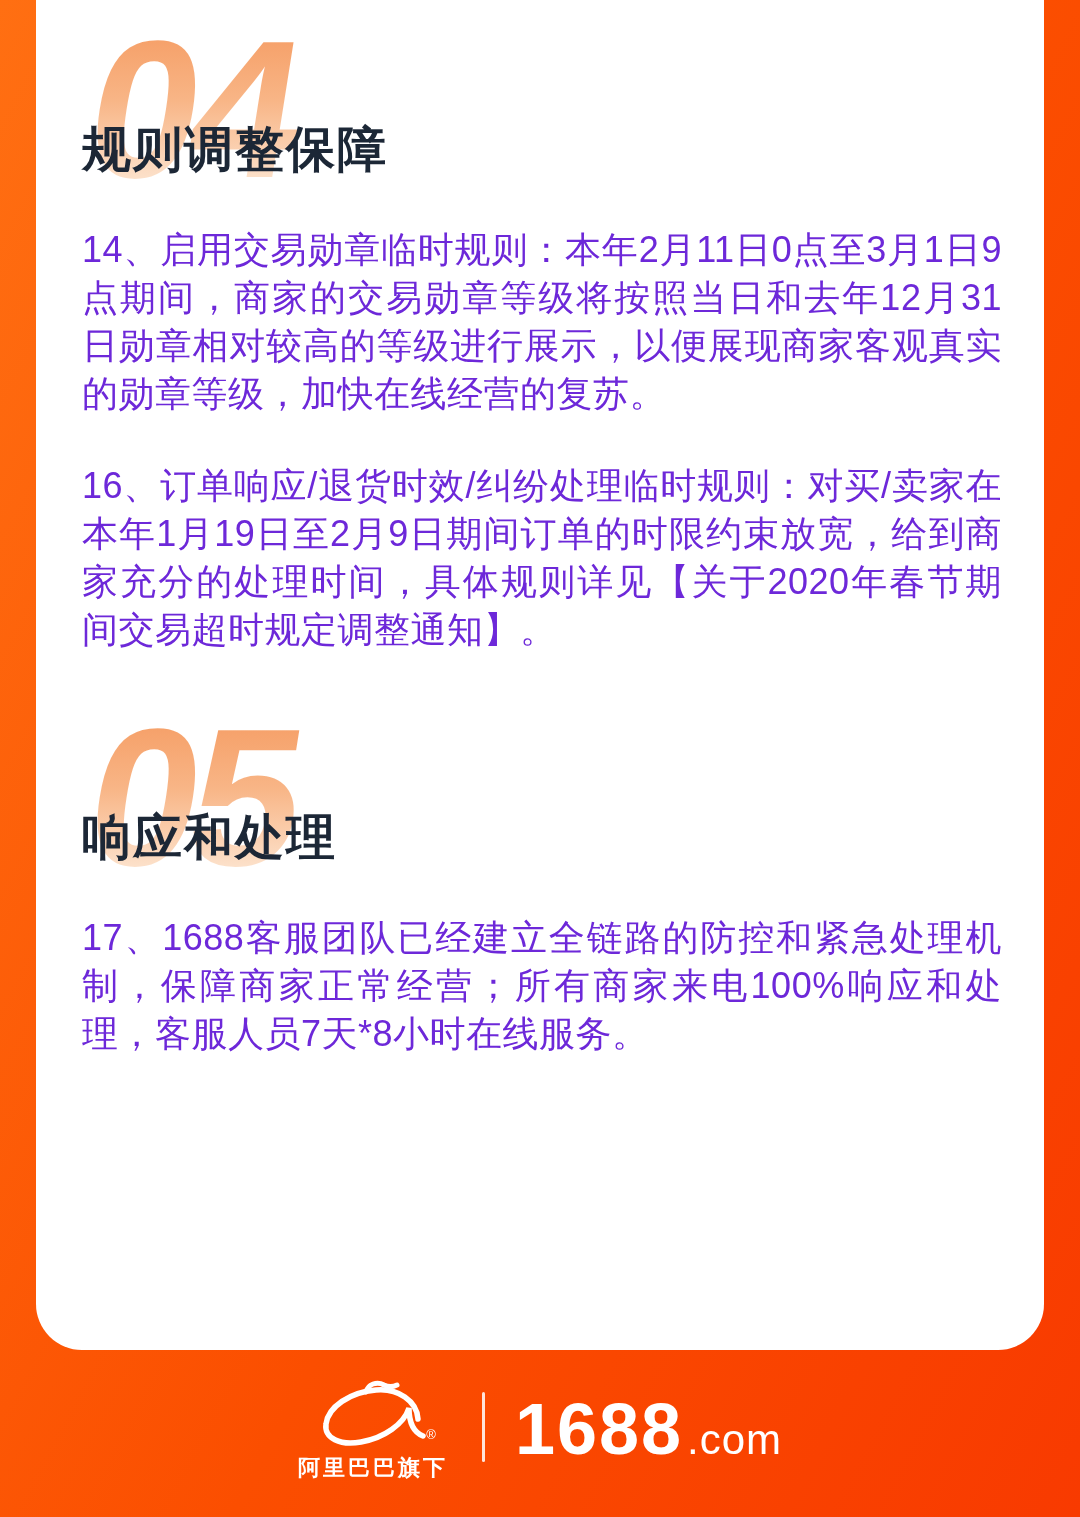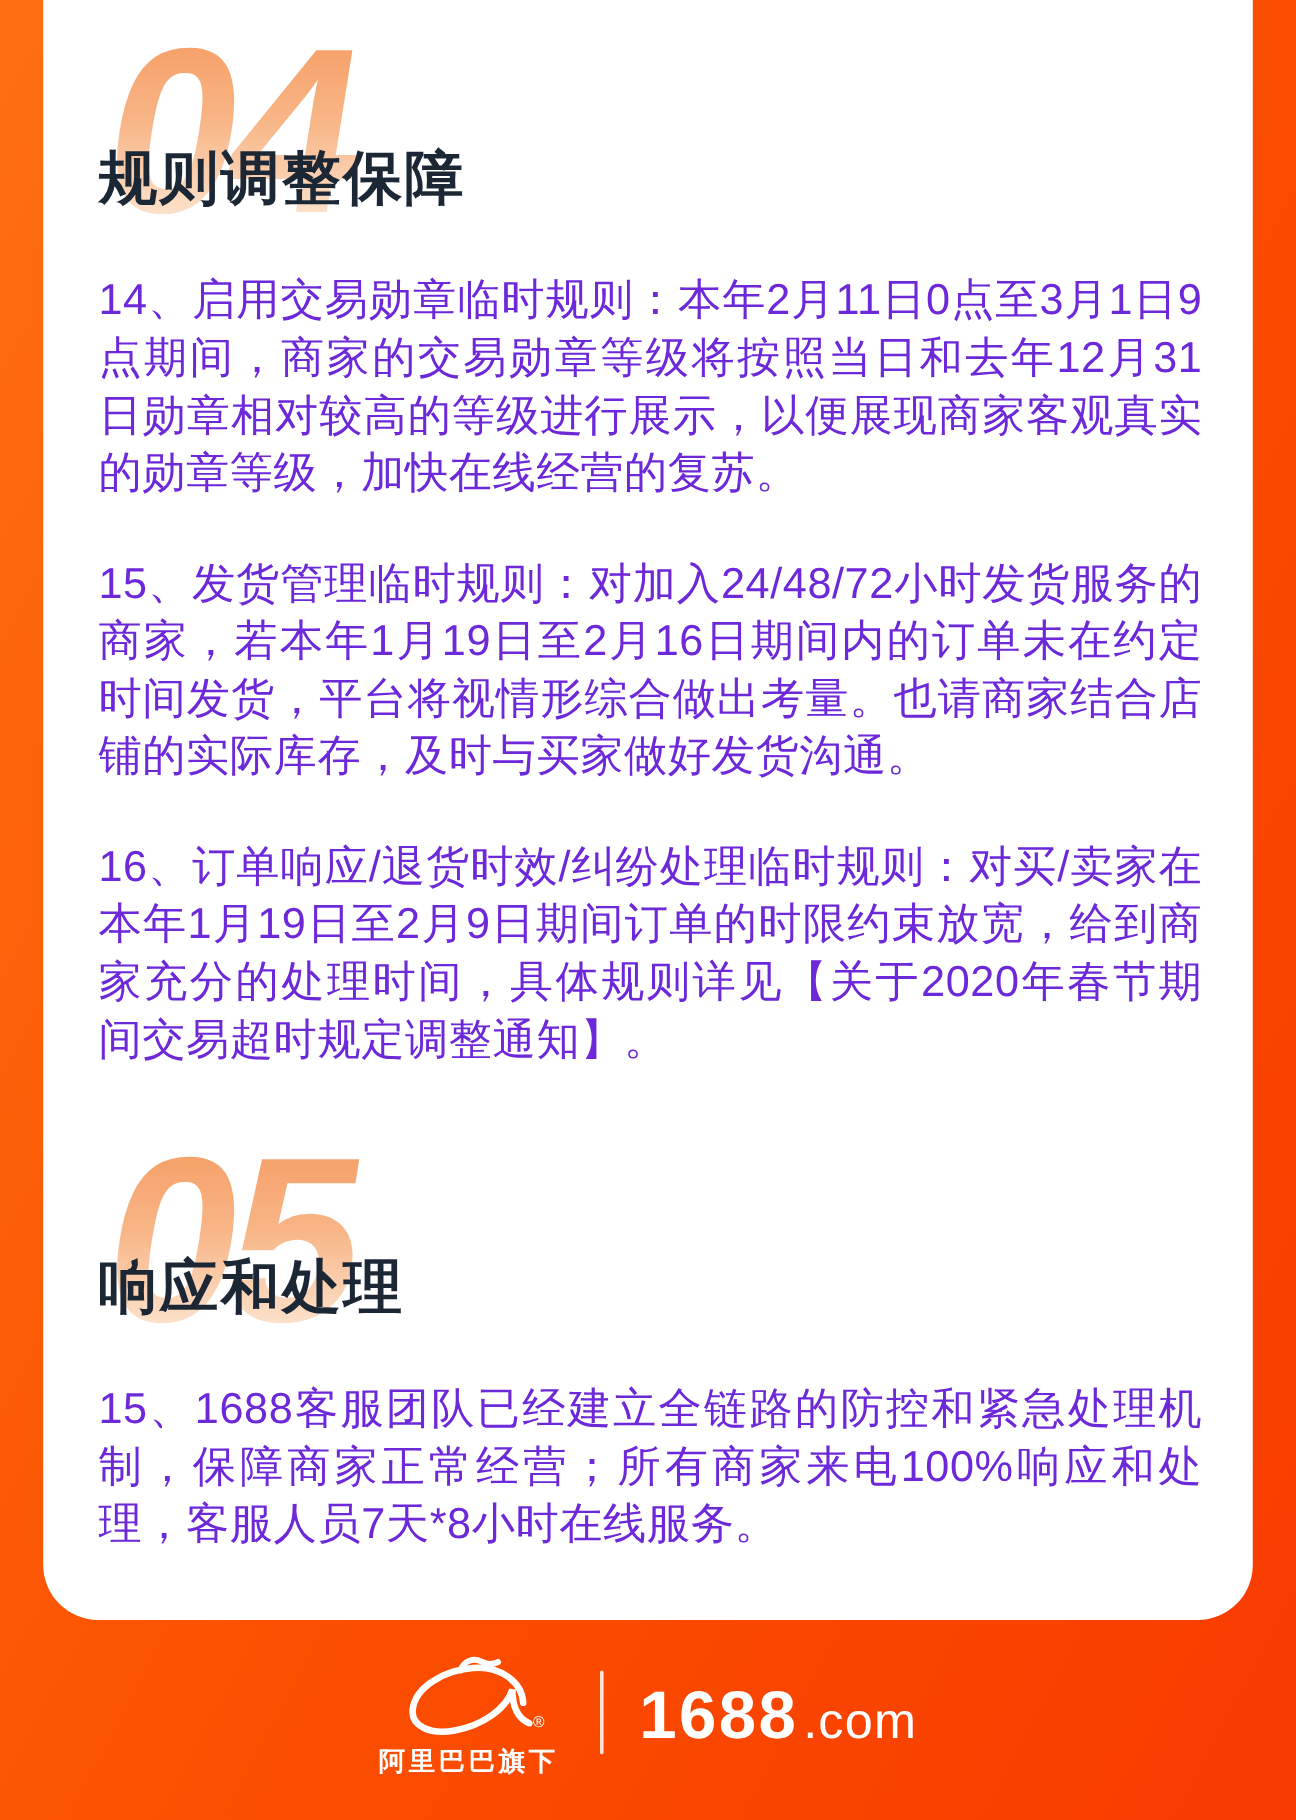--- a/index.html
+++ b/index.html
@@ -73,47 +73,46 @@
     white-space:nowrap;
   }
   .v-divider{
     width:3px;height:70px;background:rgba(255,255,255,0.85);
     margin:0 30px 14px 34px;border-radius:2px;
   }
   .site{
     display:flex;align-items:baseline;color:#ffffff;margin-bottom:10px;
   }
   .site-name{
-    font-size:56px;font-weight:800;letter-spacing:2px;line-height:82px;text-align:right;
+    font-size:72px;font-weight:800;letter-spacing:2px;line-height:82px;text-align:right;
   }
   .site-tld{
     font-size:42px;font-weight:400;letter-spacing:1px;margin-left:4px;
   }
 </style>
 </head>
 <body>
 
 <div class="card">
   <div class="content">
 
     <section>
       <span class="big-num">04</span>
       <h1 class="section-title">规则调整保障</h1>
       <div class="paras">
         <p class="para">14、启用交易勋章临时规则：本年2月11日0点至3月1日9点期间，商家的交易勋章等级将按照当日和去年12月31日勋章相对较高的等级进行展示，以便展现商家客观真实的勋章等级，加快在线经营的复苏。</p>
-        <p class="para">15、发货管理临时规则：对加入24/48/72小时发货服务的商家，若本年1月19日至2月16日期间内的订单未在约定时间发货，平台将视情形综合做出考量。也请商家结合店铺的实际库存，及时与买家做好发货沟通。</p>
         <p class="para">16、订单响应/退货时效/纠纷处理临时规则：对买/卖家在本年1月19日至2月9日期间订单的时限约束放宽，给到商家充分的处理时间，具体规则详见【关于2020年春节期间交易超时规定调整通知】。</p>
       </div>
     </section>
 
     <section class="section-2">
       <span class="big-num">05</span>
       <h1 class="section-title">响应和处理</h1>
       <div class="paras">
-        <p class="para">15、1688客服团队已经建立全链路的防控和紧急处理机制，保障商家正常经营；所有商家来电100%响应和处理，客服人员7天*8小时在线服务。</p>
+        <p class="para">17、1688客服团队已经建立全链路的防控和紧急处理机制，保障商家正常经营；所有商家来电100%响应和处理，客服人员7天*8小时在线服务。</p>
       </div>
     </section>
 
   </div>
 </div>
 
 <div class="footer">
   <div class="brand">
     <div class="mark">
       <svg width="118" height="72" viewBox="0 0 118 72" fill="none" xmlns="http://www.w3.org/2000/svg">

